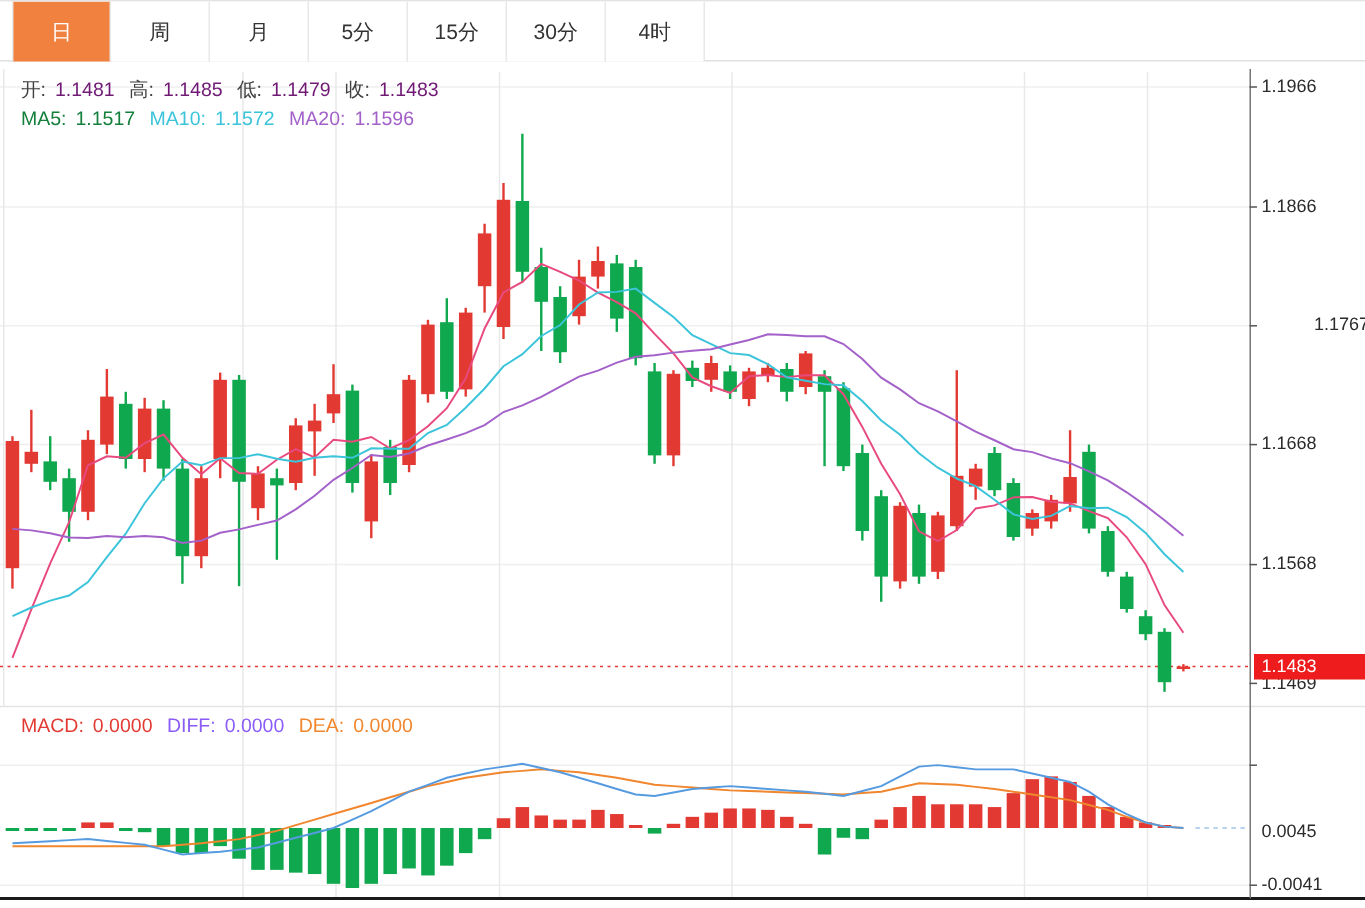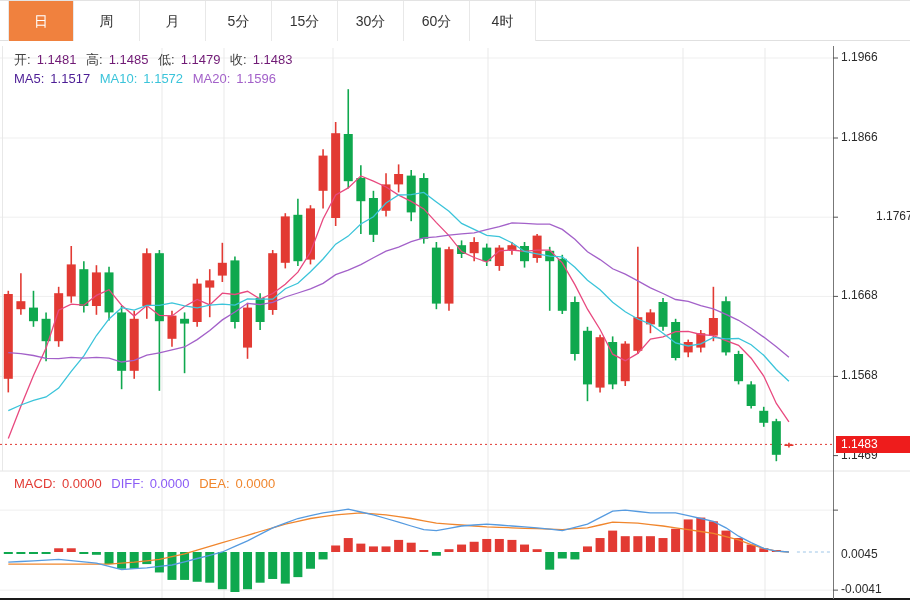--- a/index.html
+++ b/index.html
@@ -16,38 +16,37 @@
   .tf-btn.active{background:#f0813e;color:#fff;}
   .chart-area{position:absolute;left:0;top:41px;width:910px;height:564px;}
   #chart-svg{position:absolute;left:0;top:0;}
   .legend-row{position:absolute;left:14px;font-size:13px;white-space:nowrap;}
   .legend-row span{margin-right:6px;}
   .ohlc-row{top:9px;}
   .ma-row{top:29px;}
   .macd-row{top:434px;}
   .lab-dark{color:#404040;}
   .val-red{color:#701a75;}
-  .ma5{color:#4c1d95;} .ma10{color:#3bc4da;} .ma20{color:#a361c9;}
+  .ma5{color:#15803d;} .ma10{color:#3bc4da;} .ma20{color:#a361c9;}
   .macd-red{color:#e23a33;} .diff-blue{color:#8b5cf6;} .dea-orange{color:#f0862d;}
   .axis-label{position:absolute;left:841px;font-size:12px;color:#2b2b2b;}
   .price-badge{position:absolute;left:836px;width:70px;height:17px;line-height:17px;
                font-size:12px;color:#fff;padding-left:5px;z-index:3;}
 </style>
 </head>
 <body>
 
 <div class="app">
   <div class="toolbar">
     <button class="tf-btn active">日</button>
     <button class="tf-btn">周</button>
     <button class="tf-btn">月</button>
     <button class="tf-btn">5分</button>
     <button class="tf-btn">15分</button>
     <button class="tf-btn">30分</button>
-    <button class="tf-btn">60分</button>
     <button class="tf-btn">4时</button>
   </div>
 
   <div class="chart-area">
     <svg id="chart-svg" width="910" height="564" viewBox="0 0 910 564">
         <line x1="0" y1="16" x2="833" y2="16" stroke="#efefef" stroke-width="1"></line>
         <line x1="0" y1="96.00000000000007" x2="833" y2="96.00000000000007" stroke="#efefef" stroke-width="1"></line>
         <line x1="0" y1="175.20000000000022" x2="833" y2="175.20000000000022" stroke="#efefef" stroke-width="1"></line>
         <line x1="0" y1="254.40000000000038" x2="833" y2="254.40000000000038" stroke="#efefef" stroke-width="1"></line>
         <line x1="0" y1="334.40000000000043" x2="833" y2="334.40000000000043" stroke="#efefef" stroke-width="1"></line>

